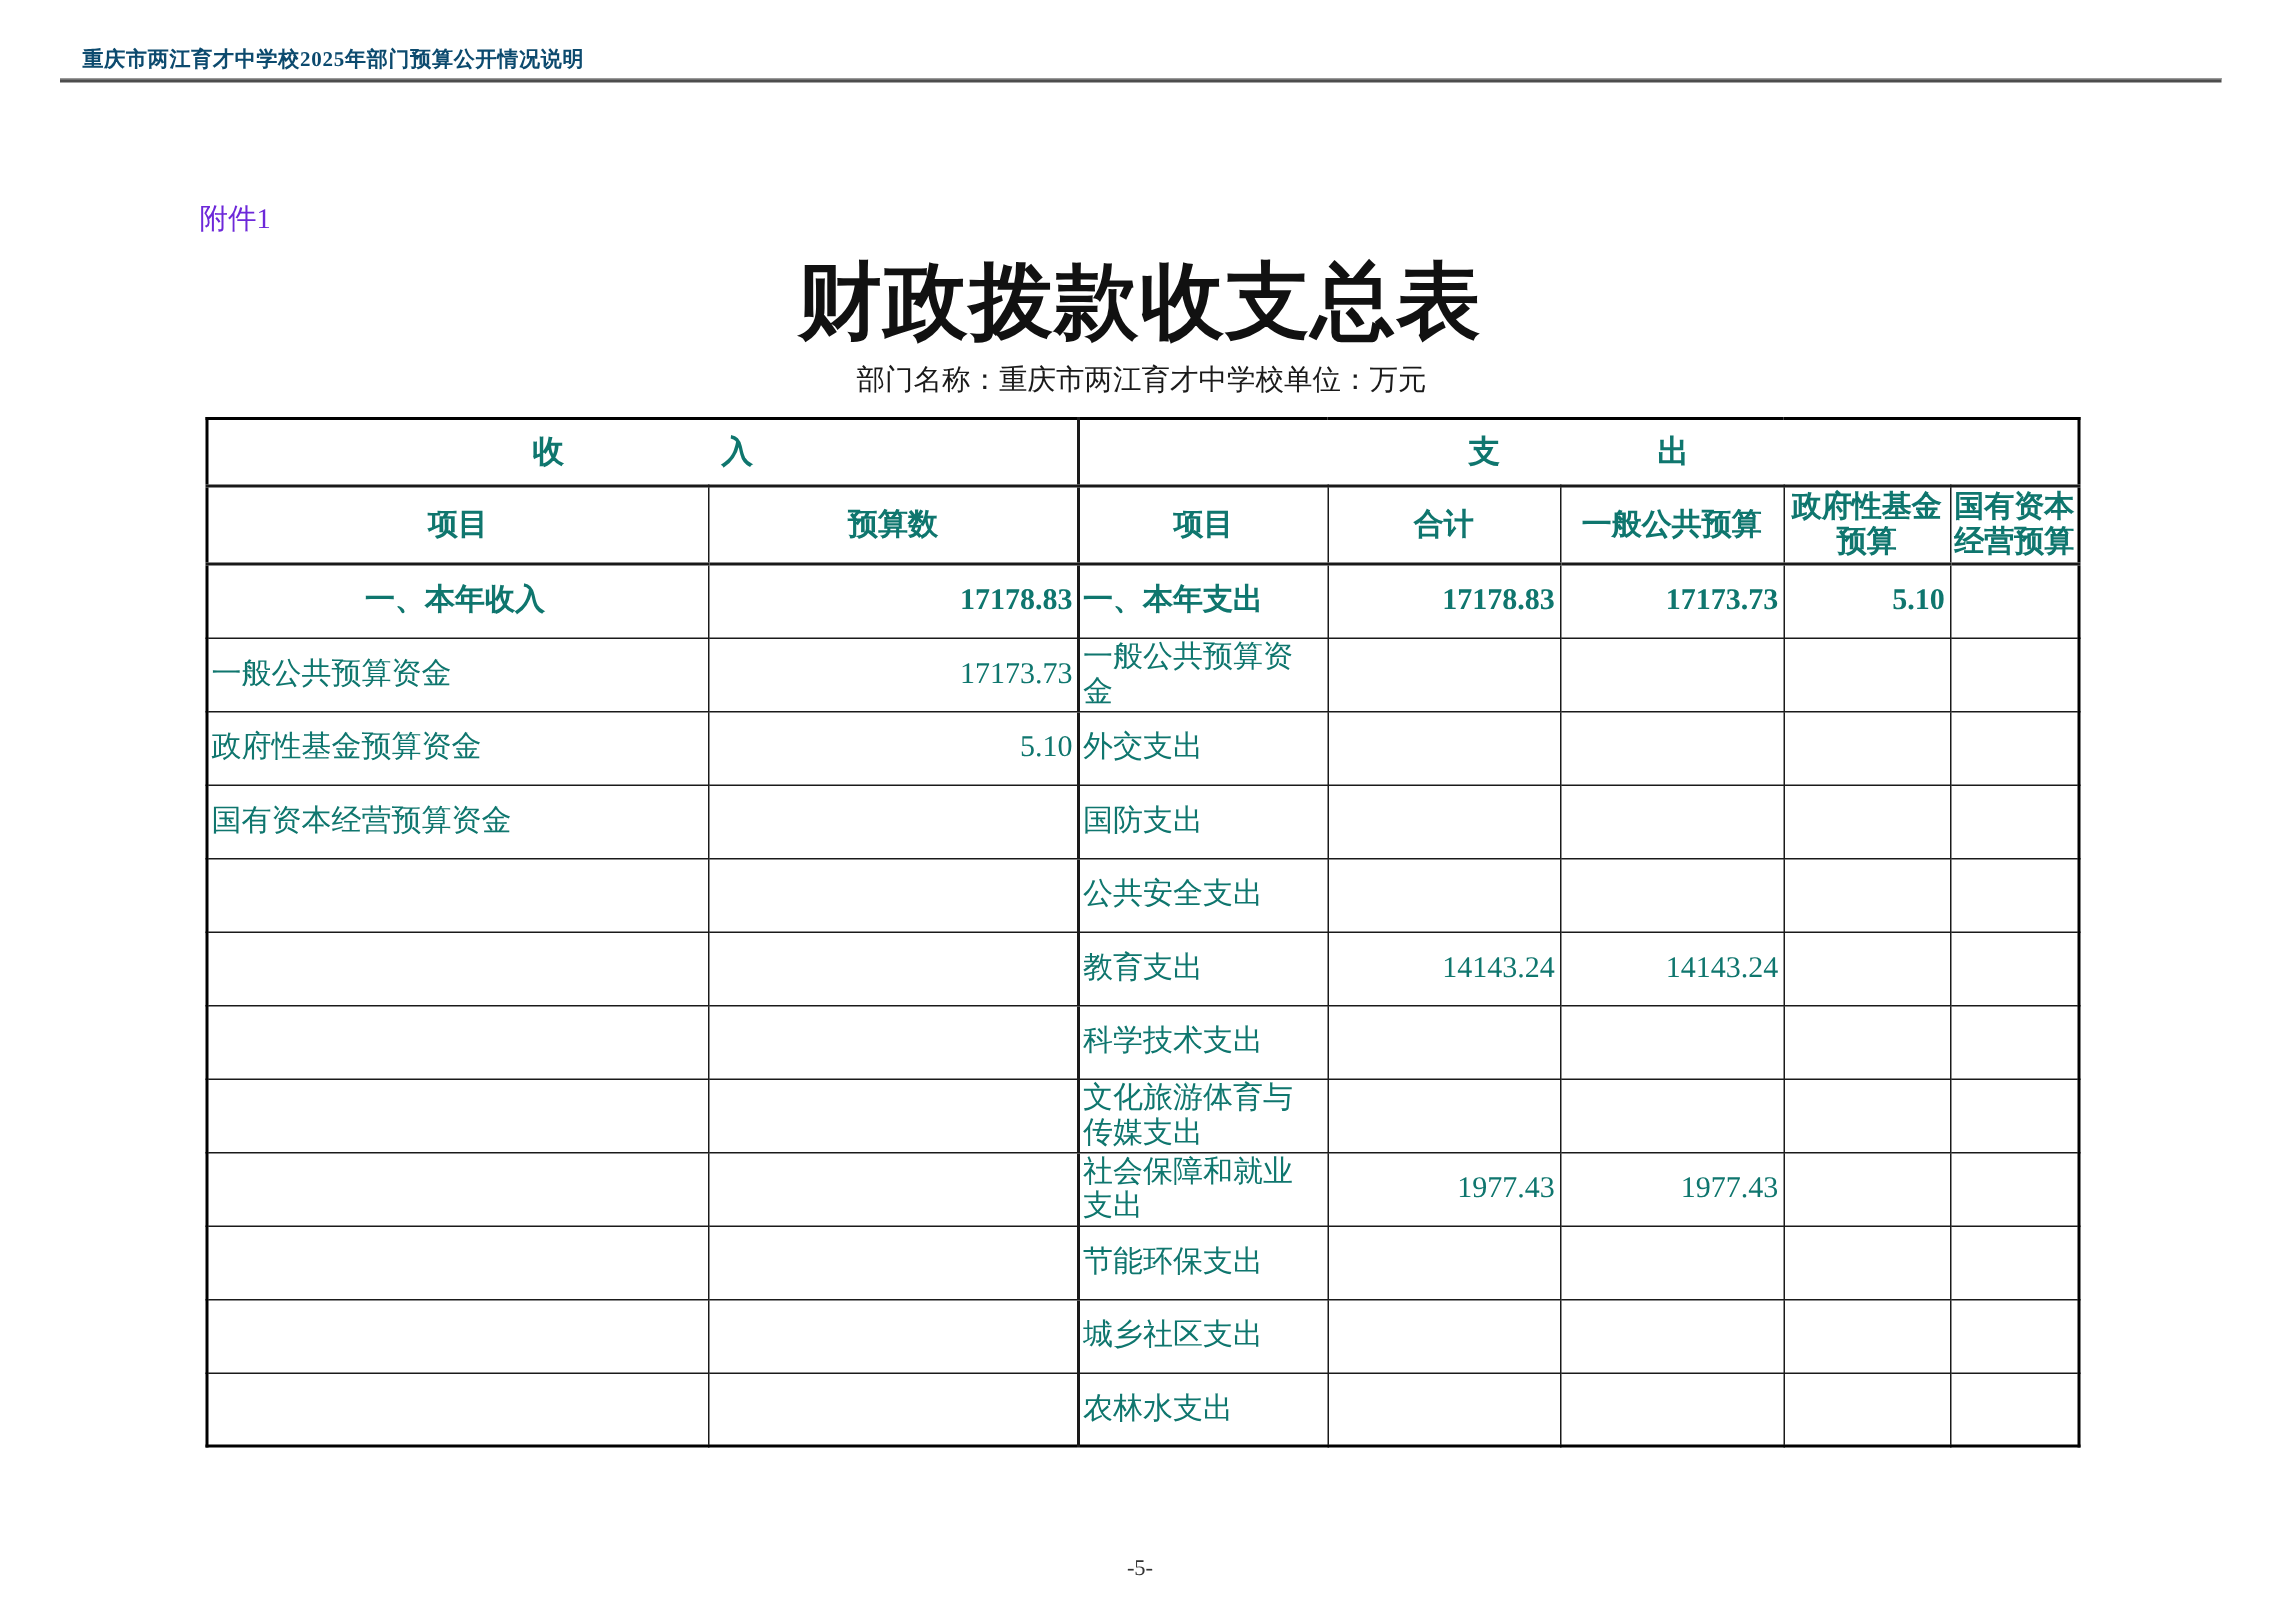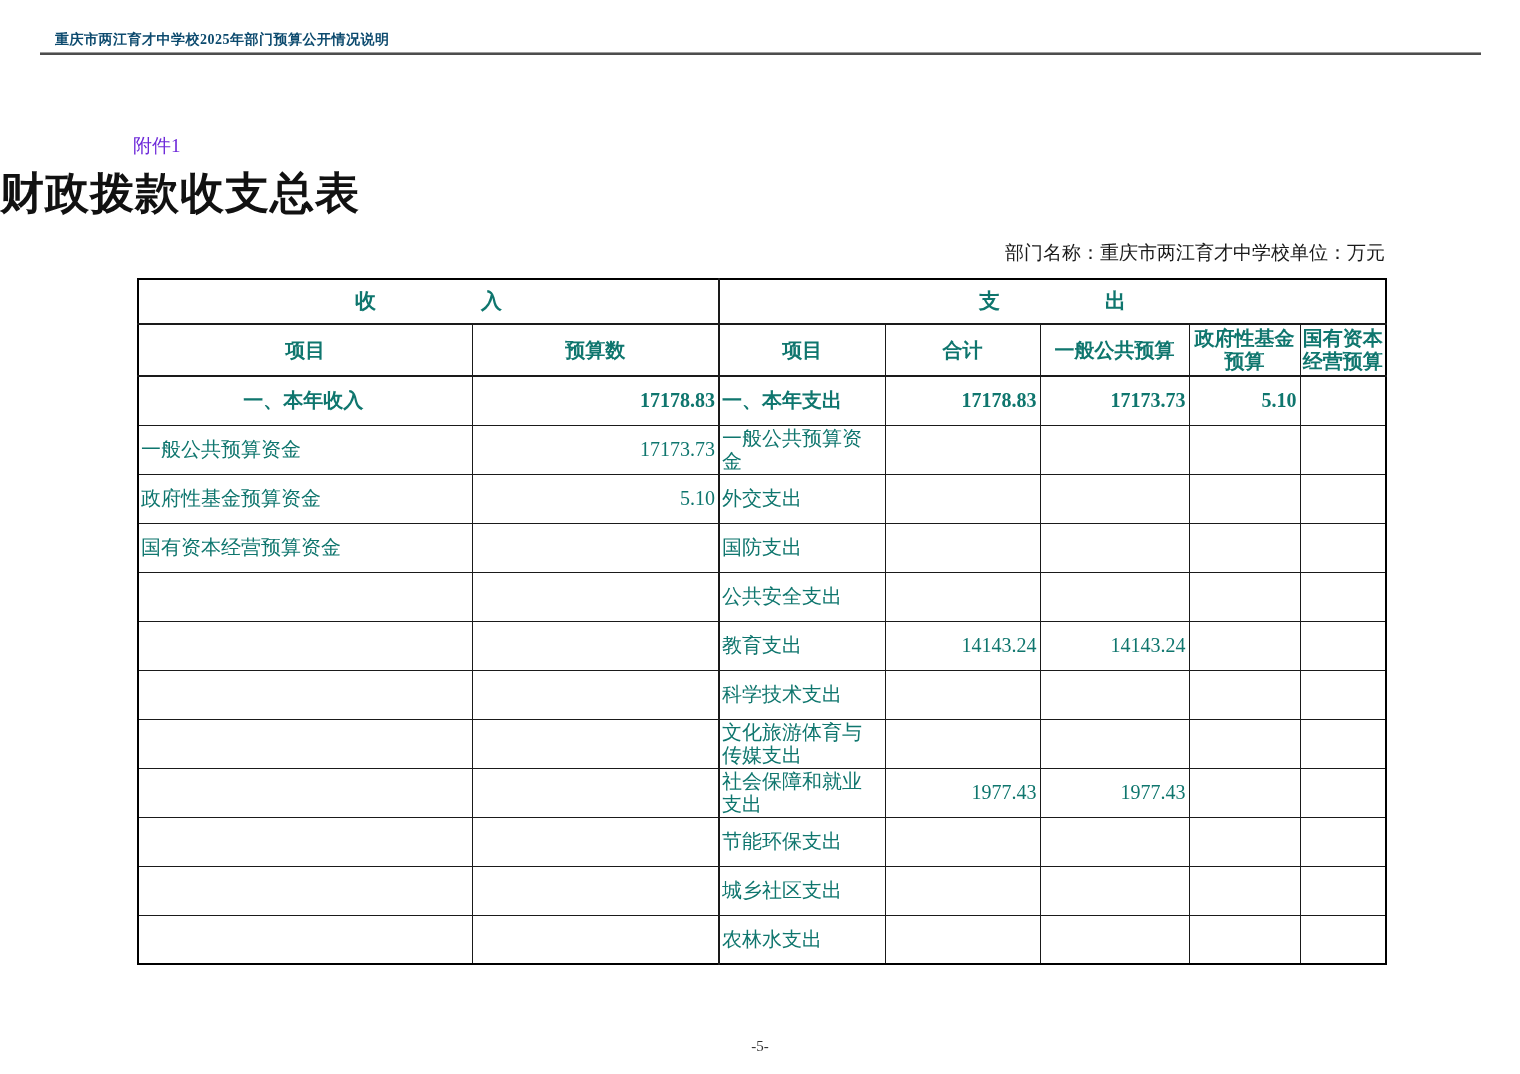--- a/index.html
+++ b/index.html
@@ -22,26 +22,27 @@
     width:1441px; height:3px;
     background:#4d4d4d;
     border-top:1px solid #9a9a9a;
   }
   .attachment-label {
     position:absolute; left:133px; top:133px;
     font-size:19px; color:#6d28d9;
   }
   .page-title {
     position:absolute; left:0; top:164px; width:100%;
-    font-size:44px; font-weight:bold; letter-spacing:1px;
+    text-align:center;
+    font-size:56px; font-weight:bold; letter-spacing:1px;
     color:#111;
   }
   .meta-row {
     position:absolute; left:137px; top:240px; width:1248px;
-    display:flex; justify-content:flex-end; align-items:flex-end;
+    display:flex; justify-content:center; align-items:flex-end;
     font-size:19px; color:#1a1a1a;
   }
   table.budget {
     position:absolute; left:137px; top:278px;
     width:1248px;
     border-collapse:collapse; table-layout:fixed;
     font-size:20px; color:#0f766e;
   }
   table.budget th, table.budget td {
     border:1px solid #1a1a1a;

